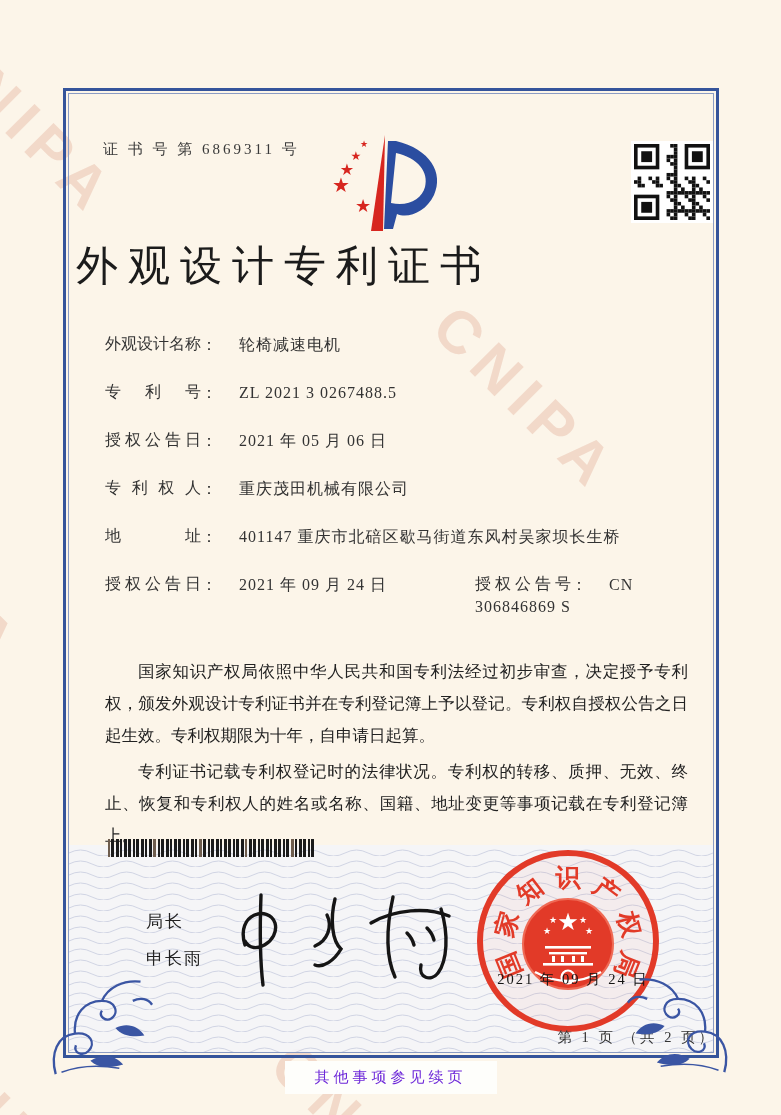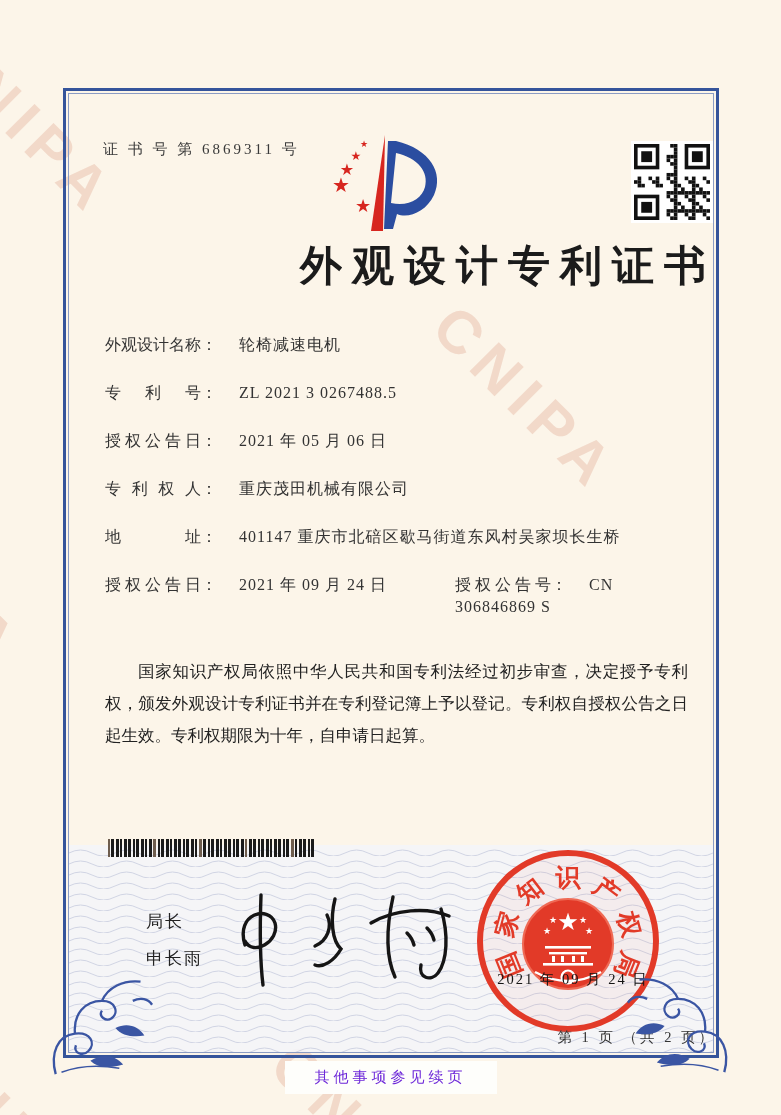--- a/index.html
+++ b/index.html
@@ -24,30 +24,30 @@
     border:3px solid #35549b;z-index:1;
   }
   .frame-inner{position:absolute;inset:2px;border:1px solid #8b9cc4;pointer-events:none;}
   
   .waves{position:absolute;left:3px;right:3px;top:754px;bottom:3px;z-index:0;}
   
   .cert-no{position:absolute;left:37px;top:49px;font-size:15px;letter-spacing:3px;color:#3a3a3a;}
   .logo{position:absolute;left:264px;top:40px;width:132px;height:104px;}
   .qr{position:absolute;left:565px;top:50px;width:76px;height:76px;background:#fff;padding:3px;}
   .title{
-    position:absolute;left:0;top:147px;width:100%;text-align:right;
-    font-size:42px;font-weight:bold;letter-spacing:10px;text-indent:10px;color:#1b1b1b;
+    position:absolute;left:0;top:147px;width:100%;text-align:left;
+    font-size:42px;font-weight:normal;letter-spacing:10px;text-indent:10px;color:#1b1b1b;
   }
   
   .fields{position:absolute;left:39px;top:243px;right:26px;font-size:16px;color:#333;}
   .frow{height:48px;line-height:22px;position:relative;}
-  .flabel{display:inline-block;width:6em;text-align:justify;text-align-last:justify;vertical-align:top;}
+  .flabel{display:inline-block;width:6em;text-align:justify;text-align-last:justify;vertical-align:top;font-family:Liberation Mono, monospace;}
   .fcolon{margin-right:6px;}
   .fvalue{letter-spacing:1px;margin-left:16px;}
-  .frow .pair-right{position:absolute;left:350px;top:0;}
+  .frow .pair-right{position:absolute;left:370px;top:0;}
   
   .paras{position:absolute;left:39px;top:565px;right:28px;font-size:16.5px;line-height:32px;
     text-align:justify;color:#222;}
   .paras p{margin:0 0 4px 0;text-indent:2em;}
   
   .barcode{position:absolute;left:42px;top:748px;width:210px;height:18px;}
   
   .officer{position:absolute;left:46px;top:812px;font-family:"Liberation Sans","DejaVu Sans",sans-serif;
     font-size:17px;color:#222;line-height:37px;letter-spacing:2px;z-index:3;margin-left:34px;}
   .signature{position:absolute;left:149px;top:792px;width:280px;height:115px;z-index:3;}
@@ -244,20 +244,21 @@
         <span class="flabel">授权公告日</span><span class="fcolon">：</span><span class="fvalue">2021 年 09 月 24 日</span>
       </span>
       <span class="pair-right">
         <span class="flabel">授权公告号</span><span class="fcolon">：</span><span class="fvalue">CN 306846869 S</span>
       </span>
     </div>
   </div>
 
   <div class="paras">
     <p>国家知识产权局依照中华人民共和国专利法经过初步审查，决定授予专利权，颁发外观设计专利证书并在专利登记簿上予以登记。专利权自授权公告之日起生效。专利权期限为十年，自申请日起算。</p>
+    <p>专利证书记载专利权登记时的法律状况。专利权的转移、质押、无效、终止、恢复和专利权人的姓名或名称、国籍、地址变更等事项记载在专利登记簿上。</p>
   </div>
 
   <div class="barcode">
     <svg id="bc-svg" viewBox="0 0 210 18" width="210" height="18">
         <rect x="0" y="0" width="2" height="18" fill="#6e5d4e"></rect>
         <rect x="3" y="0" width="3" height="18" fill="#1b1b1b"></rect>
         <rect x="8" y="0" width="3" height="18" fill="#1b1b1b"></rect>
         <rect x="12" y="0" width="2" height="18" fill="#1b1b1b"></rect>
         <rect x="16" y="0" width="3" height="18" fill="#1b1b1b"></rect>
         <rect x="20" y="0" width="3" height="18" fill="#1b1b1b"></rect>

